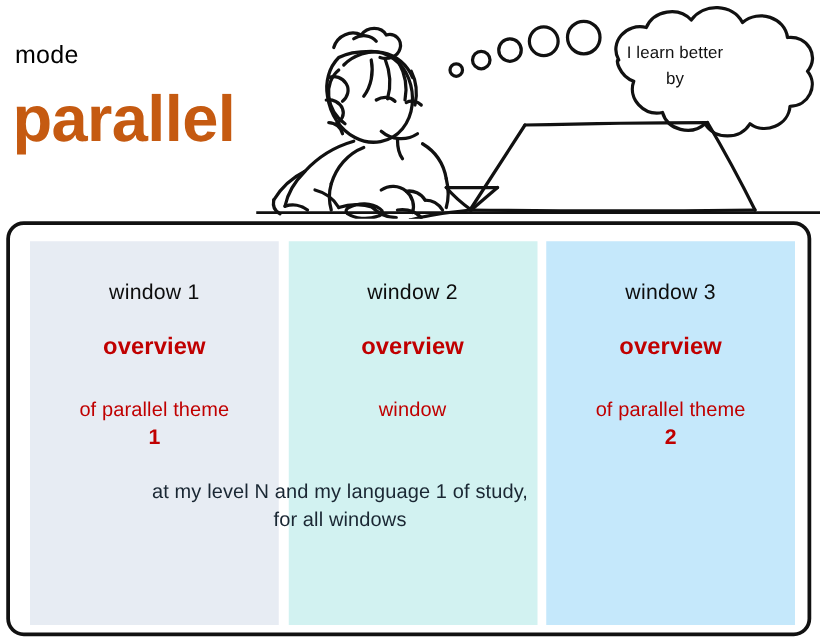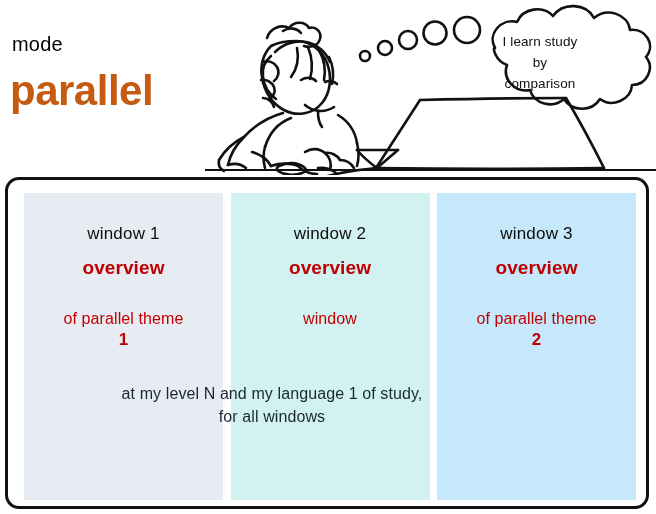--- a/index.html
+++ b/index.html
@@ -26,21 +26,21 @@
     position: absolute;
     left: 12px; top: 34px;
     font-size: 20px;
     color: #000000;
     letter-spacing: 0.2px;
     line-height: 1;
   }
   #mode-value {
     position: absolute;
     left: 10px; top: 70px;
-    font-size: 42px;
+    font-size: 52px;
     font-weight: bold;
     color: #C55A11;
     line-height: 1;
     letter-spacing: -0.5px;
   }
 
   
   #illustration {
     position: absolute;
     left: 205px; top: 0px;
@@ -87,21 +87,21 @@
     text-align: center;
   }
   .panel-1 { background: #E7ECF3; }
   .panel-2 { background: #D2F2F1; }
   .panel-3 { background: #C5E8FB; }
 
   .panel-title {
     font-size: 17px;
     color: #0D0D0D;
     line-height: 1;
-    margin-bottom: 16px;
+    margin-bottom: 26px;
     letter-spacing: 0.2px;
   }
   .panel-overview {
     font-size: 19px;
     font-weight: bold;
     color: #C00000;
     line-height: 1;
     margin-bottom: 32px;
     letter-spacing: 0.1px;
   }
@@ -213,23 +213,22 @@
                c9,11 1,28 -14,28
                c-1,15 -20,23 -32,14
                c-8,13 -28,13 -36,0
                c-11,10 -30,5 -34,-9
                c-15,3 -28,-11 -23,-25
                c-12,-4 -15,-19 -12,-17z"></path>
     </svg>
   </div>
 
   <div id="bubble-text">
-    <span class="bline">I learn study</span>
+    <span class="bline">I learn better</span>
     <span class="bline">by</span>
-    <span class="bline">comparison</span>
   </div>
 </div>
 
 <div id="windows-container">
 
   <div id="panels-row">
 
     <div class="window-panel panel-1" style="background: rgb(231, 236, 243);">
       <div class="panel-title">window 1</div>
       <div class="panel-overview">overview</div>

